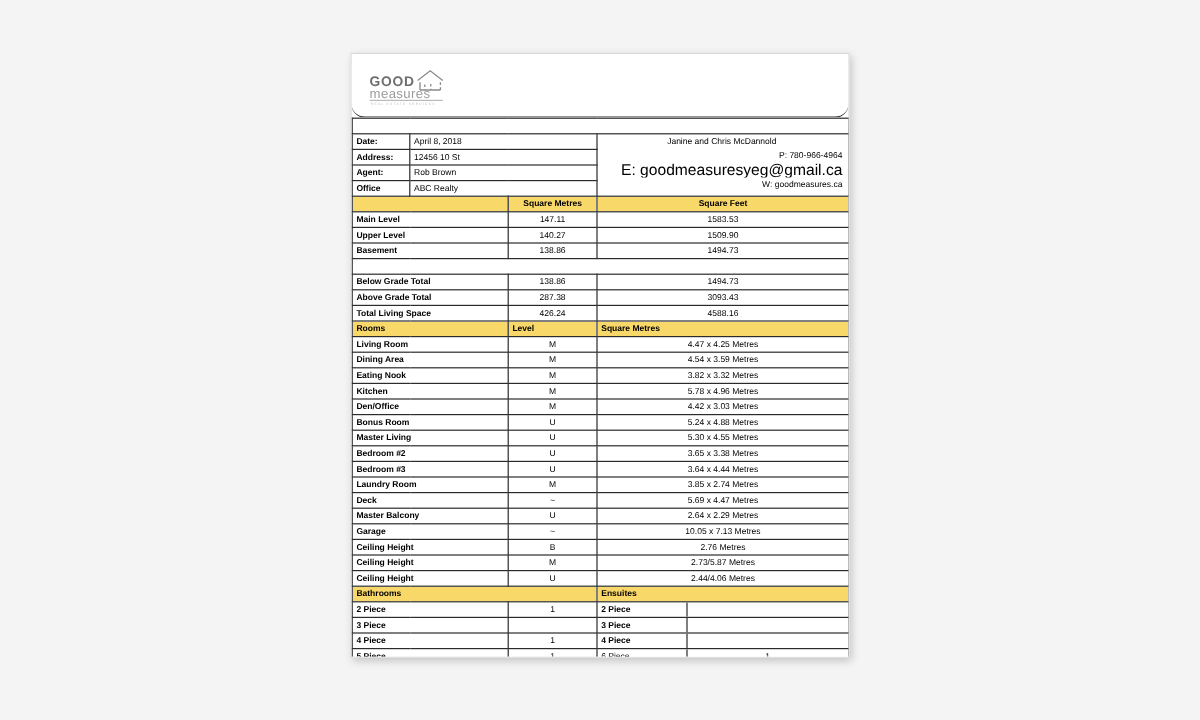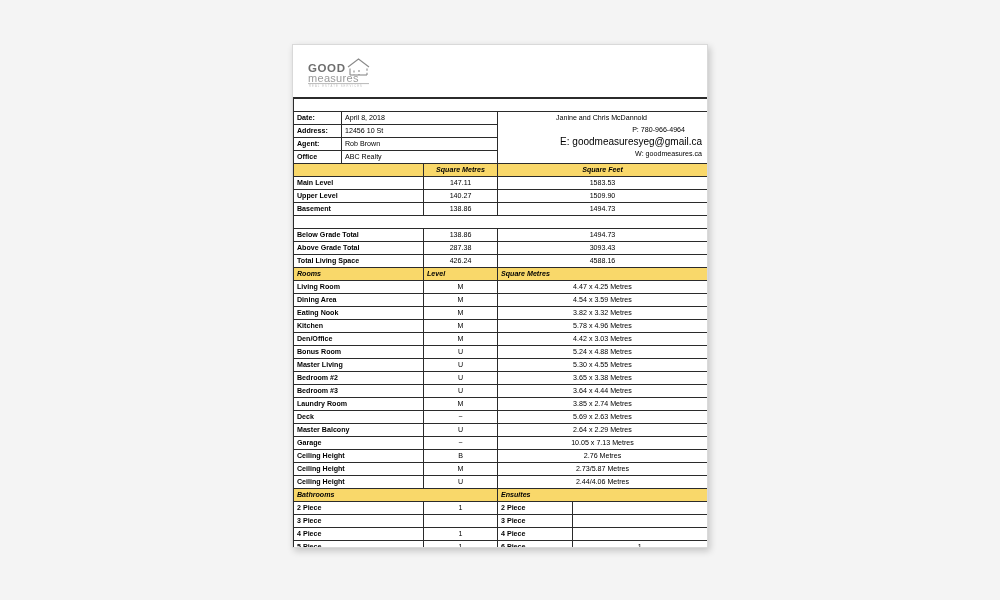--- a/index.html
+++ b/index.html
@@ -33,20 +33,21 @@
     box-sizing: border-box;
     overflow: hidden;
   }
 
   
   .logo-band {
     height: 52px;
     border-bottom: 1px solid #2b2b2b;
     position: relative;
     background: #fff;
+    border-radius: 11px;
   }
   .logo {
     position: absolute;
     left: 14px;
     top: 11px;
     width: 92px;
     height: 33px;
   }
   .logo svg { display: block; }
 
@@ -72,21 +73,21 @@
   .c      { text-align: center; }
 
   
   .band td {
     background: #f9d86a;
     height: 11px;
     border-left: 1px solid #2b2b2b;
     border-right: 1px solid #2b2b2b;
   }
 
-  .hdr td { font-weight: bold; background: #f9d86a; font-style: italic; }
+  .hdr td { font-weight: bold; background: #f9d86a; }
 </style>
 </head>
 <body>
 
 <div id="canvas">
 
   <div id="page">
 
     <div class="logo-band">
       <div class="logo">
@@ -124,24 +125,24 @@
       <tr>
         <td class="bold">Date:</td>
         <td colspan="2">April 8, 2018</td>
         <td rowspan="4" class="contact-cell" style="padding:0;vertical-align:top">
           <table style="border-collapse:collapse;width:100%;table-layout:fixed">
             <tbody>
                   <tr>
                     <td style="border:none;text-align:center;padding-right:5px;font-size:7.1px;height:12px;line-height:12px">Janine and Chris McDannold</td>
                   </tr>
             <tr>
-                    <td style="border:none;text-align:right;padding-right:22px;font-size:7.1px;height:12px;line-height:12px">P: 780-966-4964</td>
+                    <td style="border:none;text-align:right;padding-right:5px;font-size:7.1px;height:12px;line-height:12px">P: 780-966-4964</td>
                   </tr>
             <tr>
-                    <td style="border:none;text-align:right;padding-right:5px;font-size:10px;height:12px;line-height:12px">E: goodmeasuresyeg@gmail.ca</td>
+                    <td style="border:none;text-align:right;padding-right:5px;font-size:13px;height:12px;line-height:12px">E: goodmeasuresyeg@gmail.ca</td>
                   </tr>
             <tr>
                     <td style="border:none;text-align:right;padding-right:5px;font-size:7.1px;height:12px;line-height:12px">W: goodmeasures.ca</td>
                   </tr>
           </tbody>
               </table>
         </td>
       </tr>
       <tr>
         <td class="bold">Address:</td>
@@ -250,21 +251,21 @@
         <td class="c">3.64 x 4.44 Metres</td>
       </tr>
       <tr>
         <td colspan="2" class="bold">Laundry Room</td>
         <td class="c">M</td>
         <td class="c">3.85 x 2.74 Metres</td>
       </tr>
       <tr>
         <td colspan="2" class="bold">Deck</td>
         <td class="c">~</td>
-        <td class="c">5.69 x 2.63 Metres</td>
+        <td class="c">5.69 x 4.47 Metres</td>
       </tr>
       <tr>
         <td colspan="2" class="bold">Master Balcony</td>
         <td class="c">U</td>
         <td class="c">2.64 x 2.29 Metres</td>
       </tr>
       <tr>
         <td colspan="2" class="bold">Garage</td>
         <td class="c">~</td>
         <td class="c">10.05 x 7.13 Metres</td>
@@ -348,21 +349,21 @@
         <td colspan="2" class="bold">5 Piece</td>
         <td class="c">1</td>
         <td style="padding:0">
           <table style="border-collapse:collapse;width:100%;table-layout:fixed">
             <colgroup>
                   <col style="width:74px">
                   <col>
                 </colgroup>
             <tbody>
                   <tr>
-              <td style="border:none;border-right:1px solid #2b2b2b;font-size:7.1px;font-weight:bold;height:12px;line-height:12px;padding:0 3px">6 Piece</td>
+              <td style="border:none;border-right:1px solid #2b2b2b;font-size:7.1px;font-weight:normal;height:12px;line-height:12px;padding:0 3px">6 Piece</td>
               <td style="border:none;font-size:7.1px;height:12px;line-height:12px;text-align:center">1</td>
             </tr>
           </tbody>
               </table>
         </td>
       </tr>
 
     </tbody>
       </table>
   </div>

